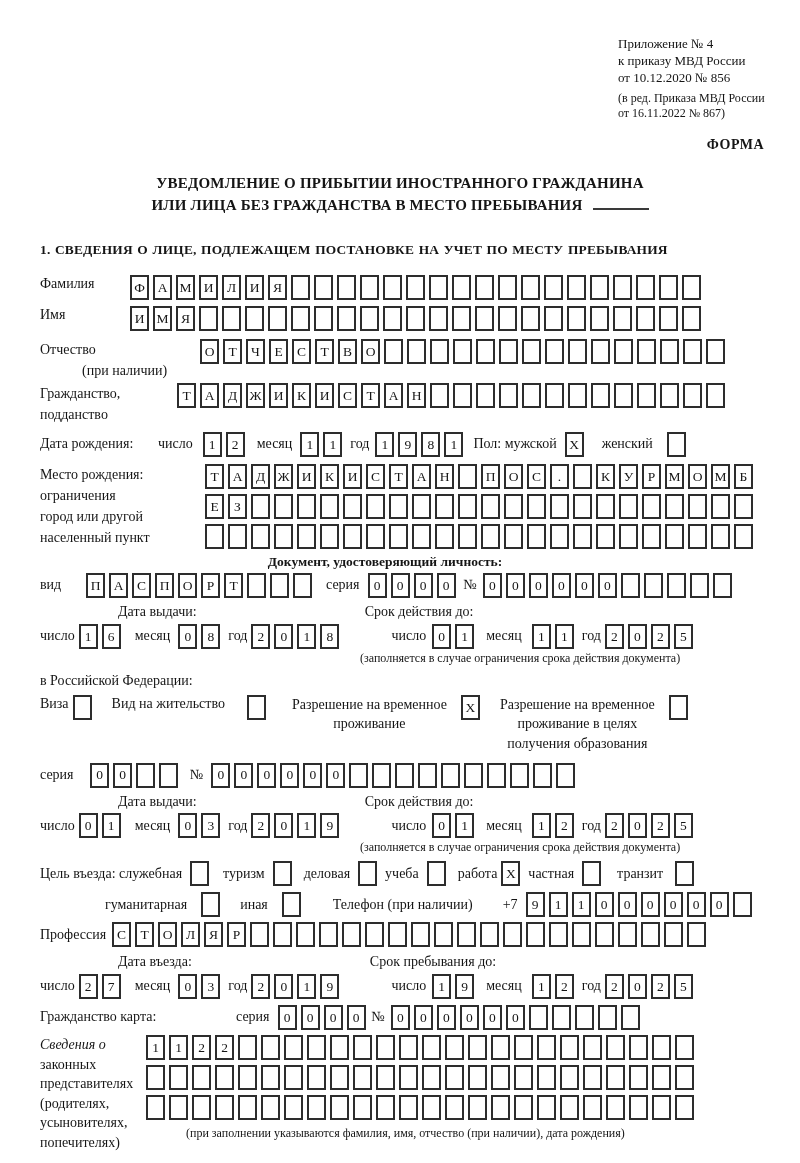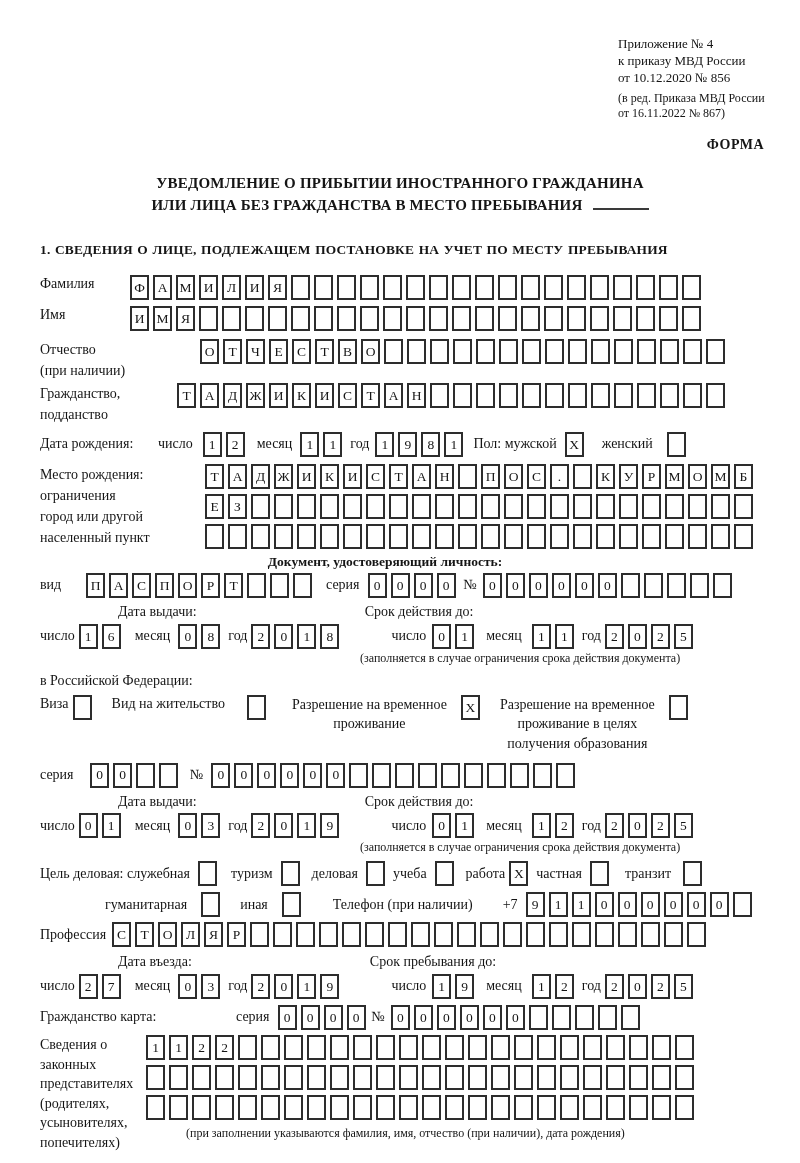--- a/index.html
+++ b/index.html
@@ -113,21 +113,21 @@
         <span class="cell"></span>
         <span class="cell"></span>
         <span class="cell"></span>
         <span class="cell"></span>
       </span>
   </div>
 
   <div class="row" style="margin-top:8px;">
     <span class="lbl lbl2" style="width:160px;">
       <span style="display:block;">Отчество</span>
-      <span style="display:block;">(при наличии)</span>
+      <span style="display:block;margin-left:42px;">(при наличии)</span>
     </span>
     <span class="cells">
         <span class="cell">О</span>
         <span class="cell">Т</span>
         <span class="cell">Ч</span>
         <span class="cell">Е</span>
         <span class="cell">С</span>
         <span class="cell">Т</span>
         <span class="cell">В</span>
         <span class="cell">О</span>
@@ -466,21 +466,21 @@
         <span class="cell">2</span>
         <span class="cell">0</span>
         <span class="cell">2</span>
         <span class="cell">5</span>
       </span>
   </div>
 
   <div class="note" style="margin-left:320px;margin-top:2px;">(заполняется в случае ограничения срока действия документа)</div>
 
   <div class="row" style="margin-top:6px;align-items:center;">
-    <span class="lbl">Цель деловая: служебная</span>
+    <span class="lbl">Цель въезда: служебная</span>
     <span class="cell cbox"></span>
     <span class="lbl" style="margin-left:10px;">туризм</span>
     <span class="cell cbox"></span>
     <span class="lbl" style="margin-left:8px;">деловая</span>
     <span class="cell cbox"></span>
     <span class="lbl" style="margin-left:4px;">учеба</span>
     <span class="cell cbox"></span>
     <span class="lbl" style="margin-left:8px;">работа</span>
     <span class="cell" style="margin-left:4px;">X</span>
     <span class="lbl" style="margin-left:4px;">частная</span>
@@ -604,21 +604,21 @@
         <span class="cell"></span>
         <span class="cell"></span>
         <span class="cell"></span>
         <span class="cell"></span>
         <span class="cell"></span>
       </span>
   </div>
 
   <div class="row" style="margin-top:5px;">
     <span class="lbl" style="width:106px;line-height:19.5px;">
-      <span style="display:block;">Сведения о</span>
+      <span style="display:block;font-style:italic;">Сведения о</span>
       <span style="display:block;">законных</span>
       <span style="display:block;">представителях</span>
       <span style="display:block;">(родителях,</span>
       <span style="display:block;">усыновителях,</span>
       <span style="display:block;">попечителях)</span>
     </span>
     <span class="stack" style="display:block;">
       <span class="cells">
           <span class="cell">1</span>
           <span class="cell">1</span>

